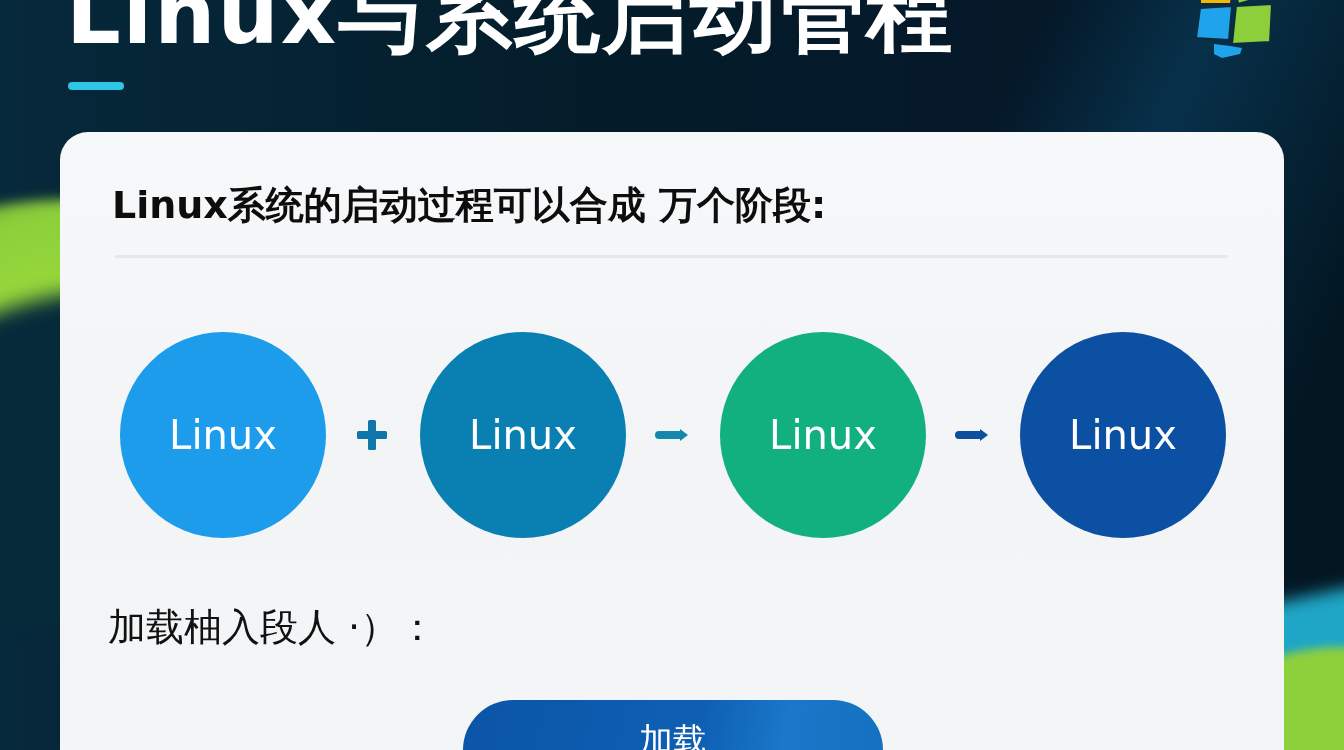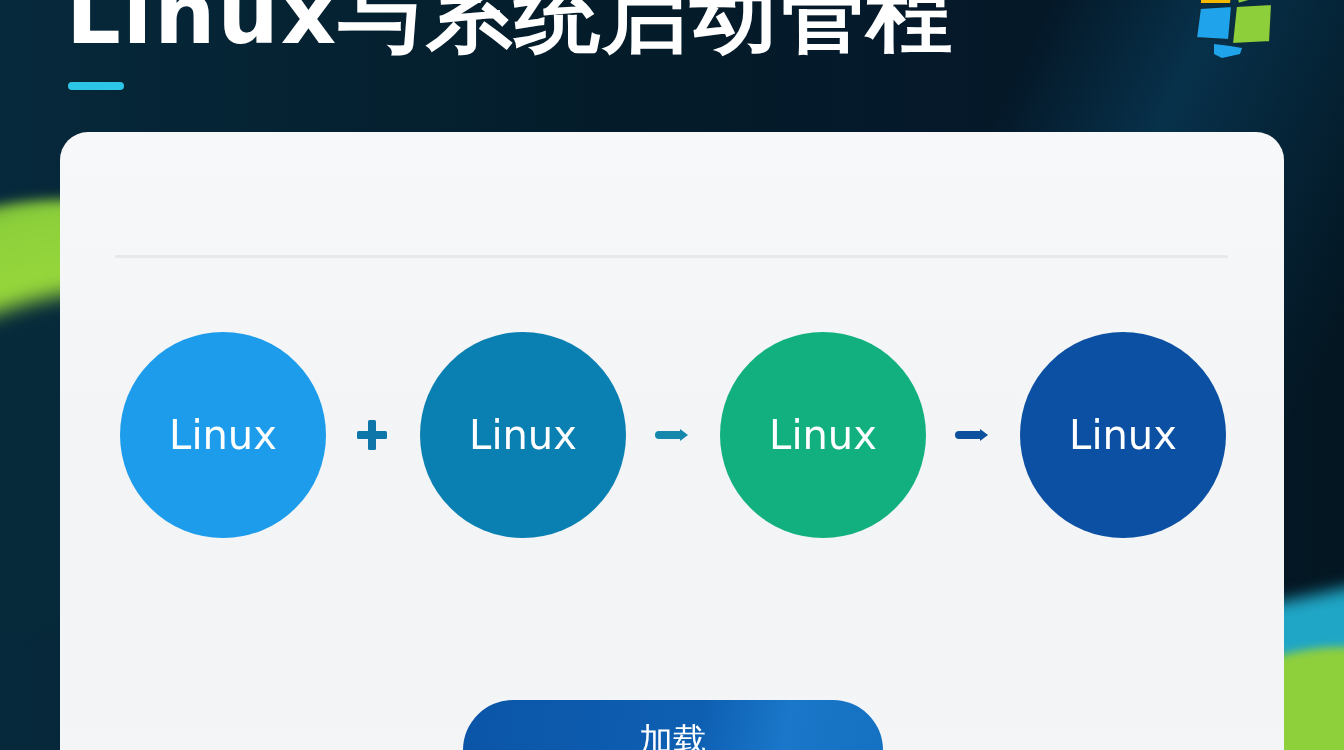--- a/index.html
+++ b/index.html
@@ -197,20 +197,21 @@
   <svg width="90" height="80" viewBox="0 0 90 80">
     <polygon points="8,0 40,0 39,12 8,12" fill="#f5b800" stroke="#0b2c3e" stroke-width="2"></polygon>
     <polygon points="44,0 62,0 60,8 46,12" fill="#8ccf3b" stroke="#0b2c3e" stroke-width="2"></polygon>
     <polygon points="8,16 40,14 37,48 4,46" fill="#1fa3ea" stroke="#0b2c3e" stroke-width="2"></polygon>
     <polygon points="44,14 80,12 78,50 40,52" fill="#8ccf3b" stroke="#0b2c3e" stroke-width="2"></polygon>
     <polygon points="22,52 38,54 50,56 48,62 30,66 22,62" fill="#1fa3ea"></polygon>
   </svg>
 </div>
 
 <div class="card">
+  <div class="card-heading">Linux系统的启动过程可以合成 万个阶段:</div>
   <div class="card-divider"></div>
 
   <div class="stages">
     <div class="stage" style="left:0; background:#1c9ceb;">
       <span>Linux</span>
     </div>
 
     <div class="connector" style="left:232px;">
       <svg width="40" height="30" viewBox="0 0 40 30">
         <rect x="16" y="0" width="8" height="30" rx="1.5" fill="#0e76a8"></rect>
@@ -238,15 +239,16 @@
         <rect x="3" y="11" width="28" height="8" rx="4" fill="#0c4f9c"></rect>
         <polygon points="28,9 36,15 28,21" fill="#0c4f9c"></polygon>
       </svg>
     </div>
 
     <div class="stage" style="left:900px; background:#0c50a3;">
       <span>Linux</span>
     </div>
   </div>
 
+  <div class="section-label">加载柚入段人 ·）：</div>
 
   <button class="load-button">加载</button>
 </div>
 
 </body></html>

